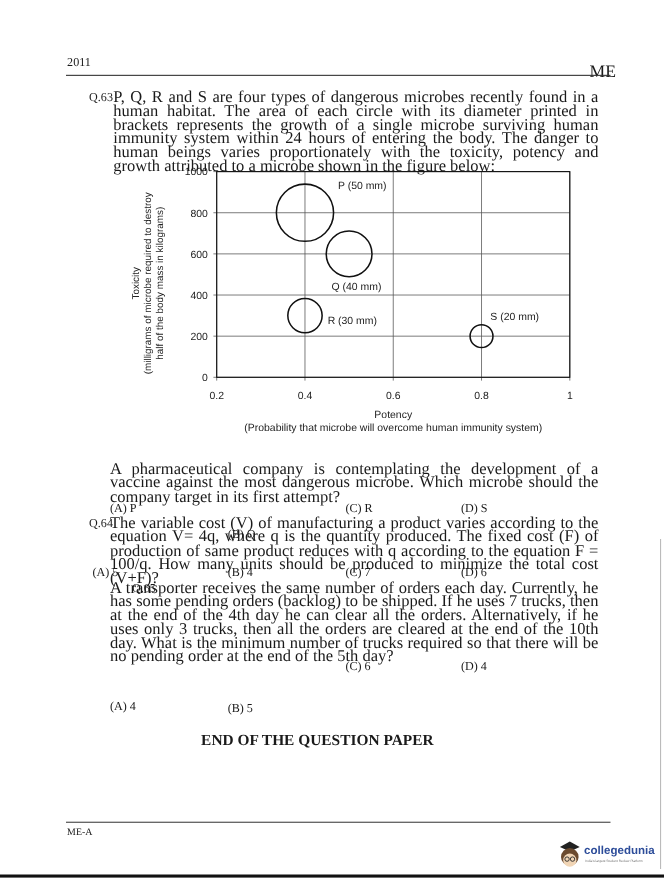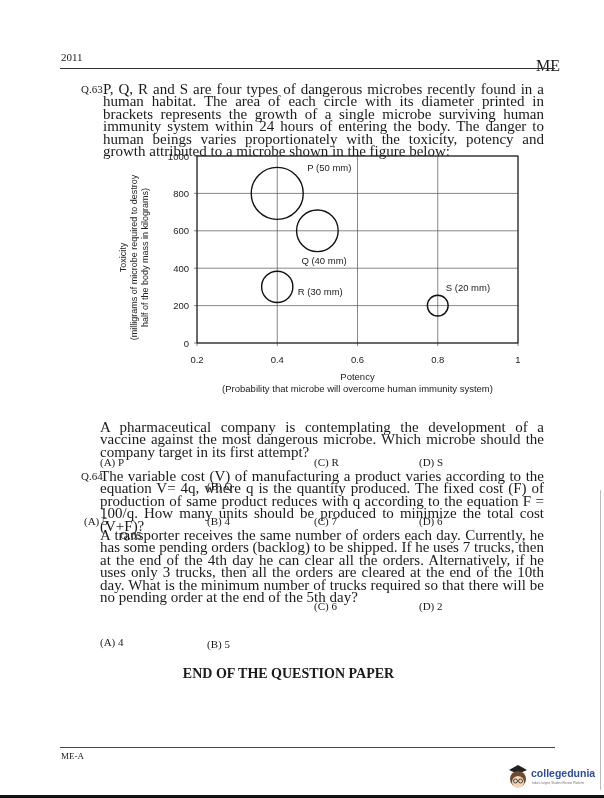--- a/index.html
+++ b/index.html
@@ -89,21 +89,21 @@
 <div class="abs opt" style="left:84px; top:515px;">(A) 5</div>
 <div class="abs opt" style="left:207px; top:515px;">(B) 4</div>
 <div class="abs opt" style="left:314px; top:515px;">(C) 7</div>
 <div class="abs opt" style="left:419px; top:515px;">(D) 6</div>
 
 <div class="abs qnum" style="left:60px; top:529px;margin-left:39px;">Q.65</div>
 <div class="abs qtext" style="left:100px; top:529px; width:444px;">A transporter receives the same number of orders each day. Currently, he has some pending orders (backlog) to be shipped. If he uses 7 trucks, then at the end of the 4th day he can clear all the orders. Alternatively, if he uses only 3 trucks, then all the orders are cleared at the end of the 10th day. What is the minimum number of trucks required so that there will be no pending order at the end of the 5th day?</div>
 <div class="abs opt" style="left:100px; top:600px;margin-top:36px;">(A) 4</div>
 <div class="abs opt" style="left:207px; top:600px;margin-top:38px;">(B) 5</div>
 <div class="abs opt" style="left:314px; top:600px;">(C) 6</div>
-<div class="abs opt" style="left:419px; top:600px;">(D) 2</div>
+<div class="abs opt" style="left:419px; top:600px;">(D) 4</div>
 
 <div class="abs end">END OF THE QUESTION PAPER</div>
 
 <div class="abs ftr-line"></div>
 <div class="abs ftr-code">ME-A</div>
 <div class="abs right-edge"></div>
 
 <div class="abs logo">
   <svg width="22" height="28" style="position:absolute;left:0;top:0;">
     <polygon points="2,6 11,1 20,6 11,10" fill="#222"></polygon>

